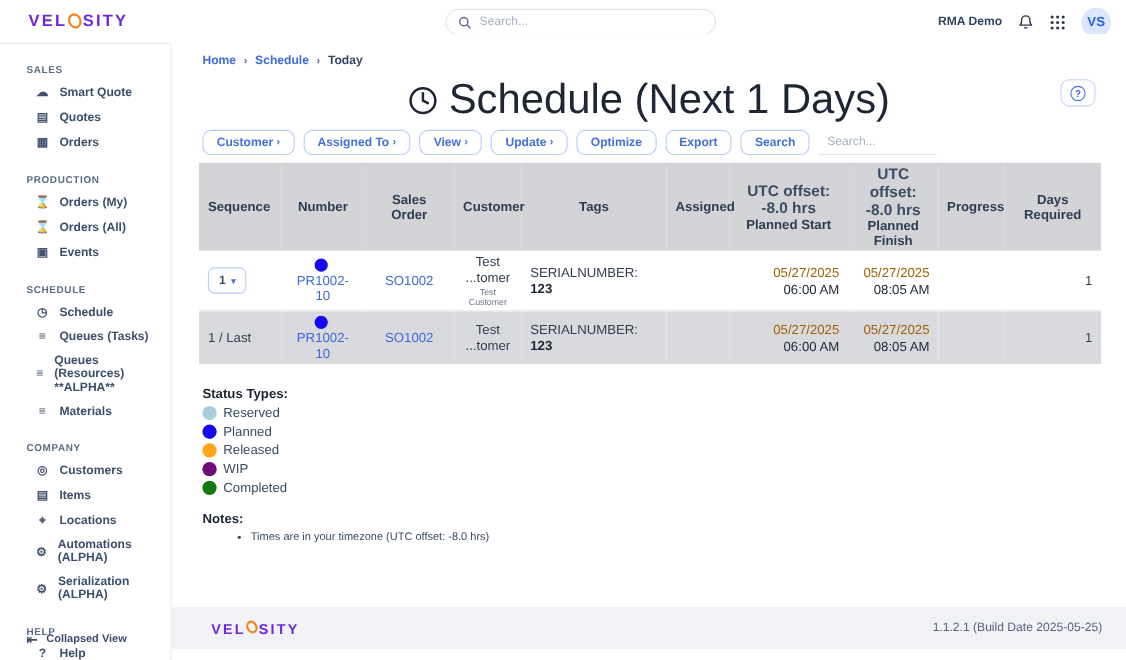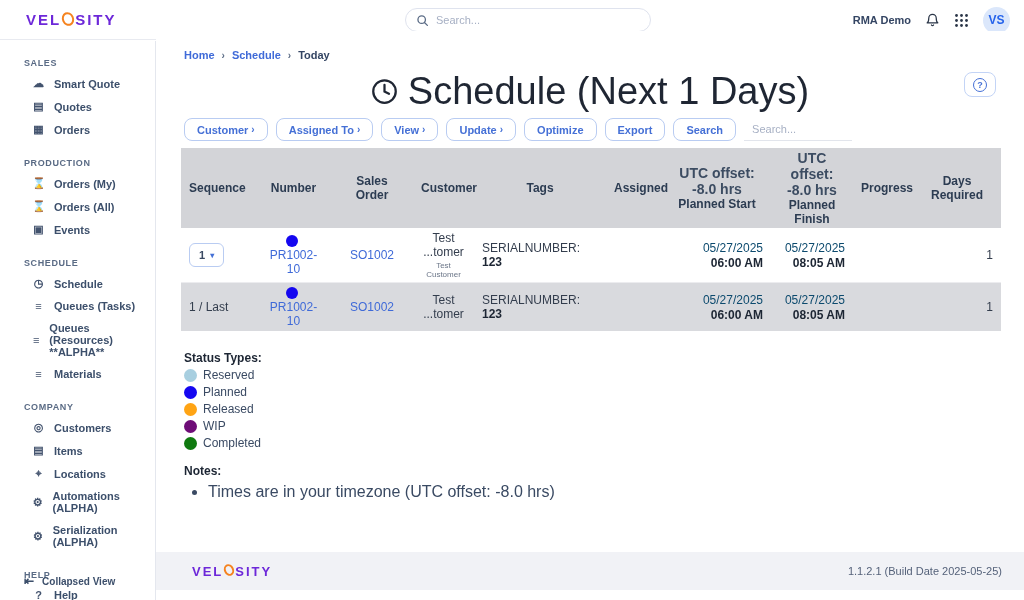--- a/index.html
+++ b/index.html
@@ -75,31 +75,31 @@
   .al { text-align:left; } .ac { text-align:center; } .ar { text-align:right; }
   .seq-btn { border:1px solid #b9ccf2; border-radius:6px; background:#fff; height:24px; padding:0 9px;
              font-size:11px; color:#3a4a63; font-weight:600; cursor:pointer; display:inline-flex;
              align-items:center; gap:5px; font-family:"Liberation Sans",sans-serif; }
   .seq-btn .dcaret { color:#4570d6; font-size:8px; }
   .status-dot { display:inline-block; width:12px; height:12px; border-radius:50%; margin-right:4px;
                 vertical-align:-2px; }
   a.cell-link { color:#3f6ad8; text-decoration:none; font-weight:500; cursor:pointer; }
   .cust-sub { font-size:8px; color:#6b7688; margin-top:2px; }
   .tag-val { font-weight:700; color:#1c2533; }
-  .dt-date { color:#0c4a6e; }
-  .dt-time { font-weight:700; color:#1c2533; margin-top:1px; }
+  .dt-date { color:#a16207; }
+  .dt-time { font-weight:400; color:#1c2533; margin-top:1px; }
 
   
   .legend { margin:20px 0 0 28px; }
   .legend-title, .notes-title { font-size:12px; font-weight:800; color:#1c2533; }
   .legend-item { display:flex; align-items:center; gap:6px; margin-top:3px; font-size:12px; color:#3a4a63; }
   .legend-dot { width:13px; height:13px; border-radius:50%; flex:none; }
   .notes { margin:14px 0 0 28px; }
   .notes ul { margin:5px 0 0 24px; }
-  .notes li { font-size:16px; color:#3a4a63; margin-top:2px; }
+  .notes li { font-size:10px; color:#3a4a63; margin-top:2px;margin-left:20px; }
 
   
   .footer { position:absolute; left:0; bottom:0; width:868px; height:38px; background:#f1f2f6;
             display:flex; align-items:center; }
   .footer .logo { margin-left:36px; font-size:13px; }
   .footer .logo .o-swoosh { width:10px; height:12px; border-width:2px; }
   .version { position:absolute; right:22px; font-size:11px; color:#55627a; }
 </style>
 </head>
 <body>

